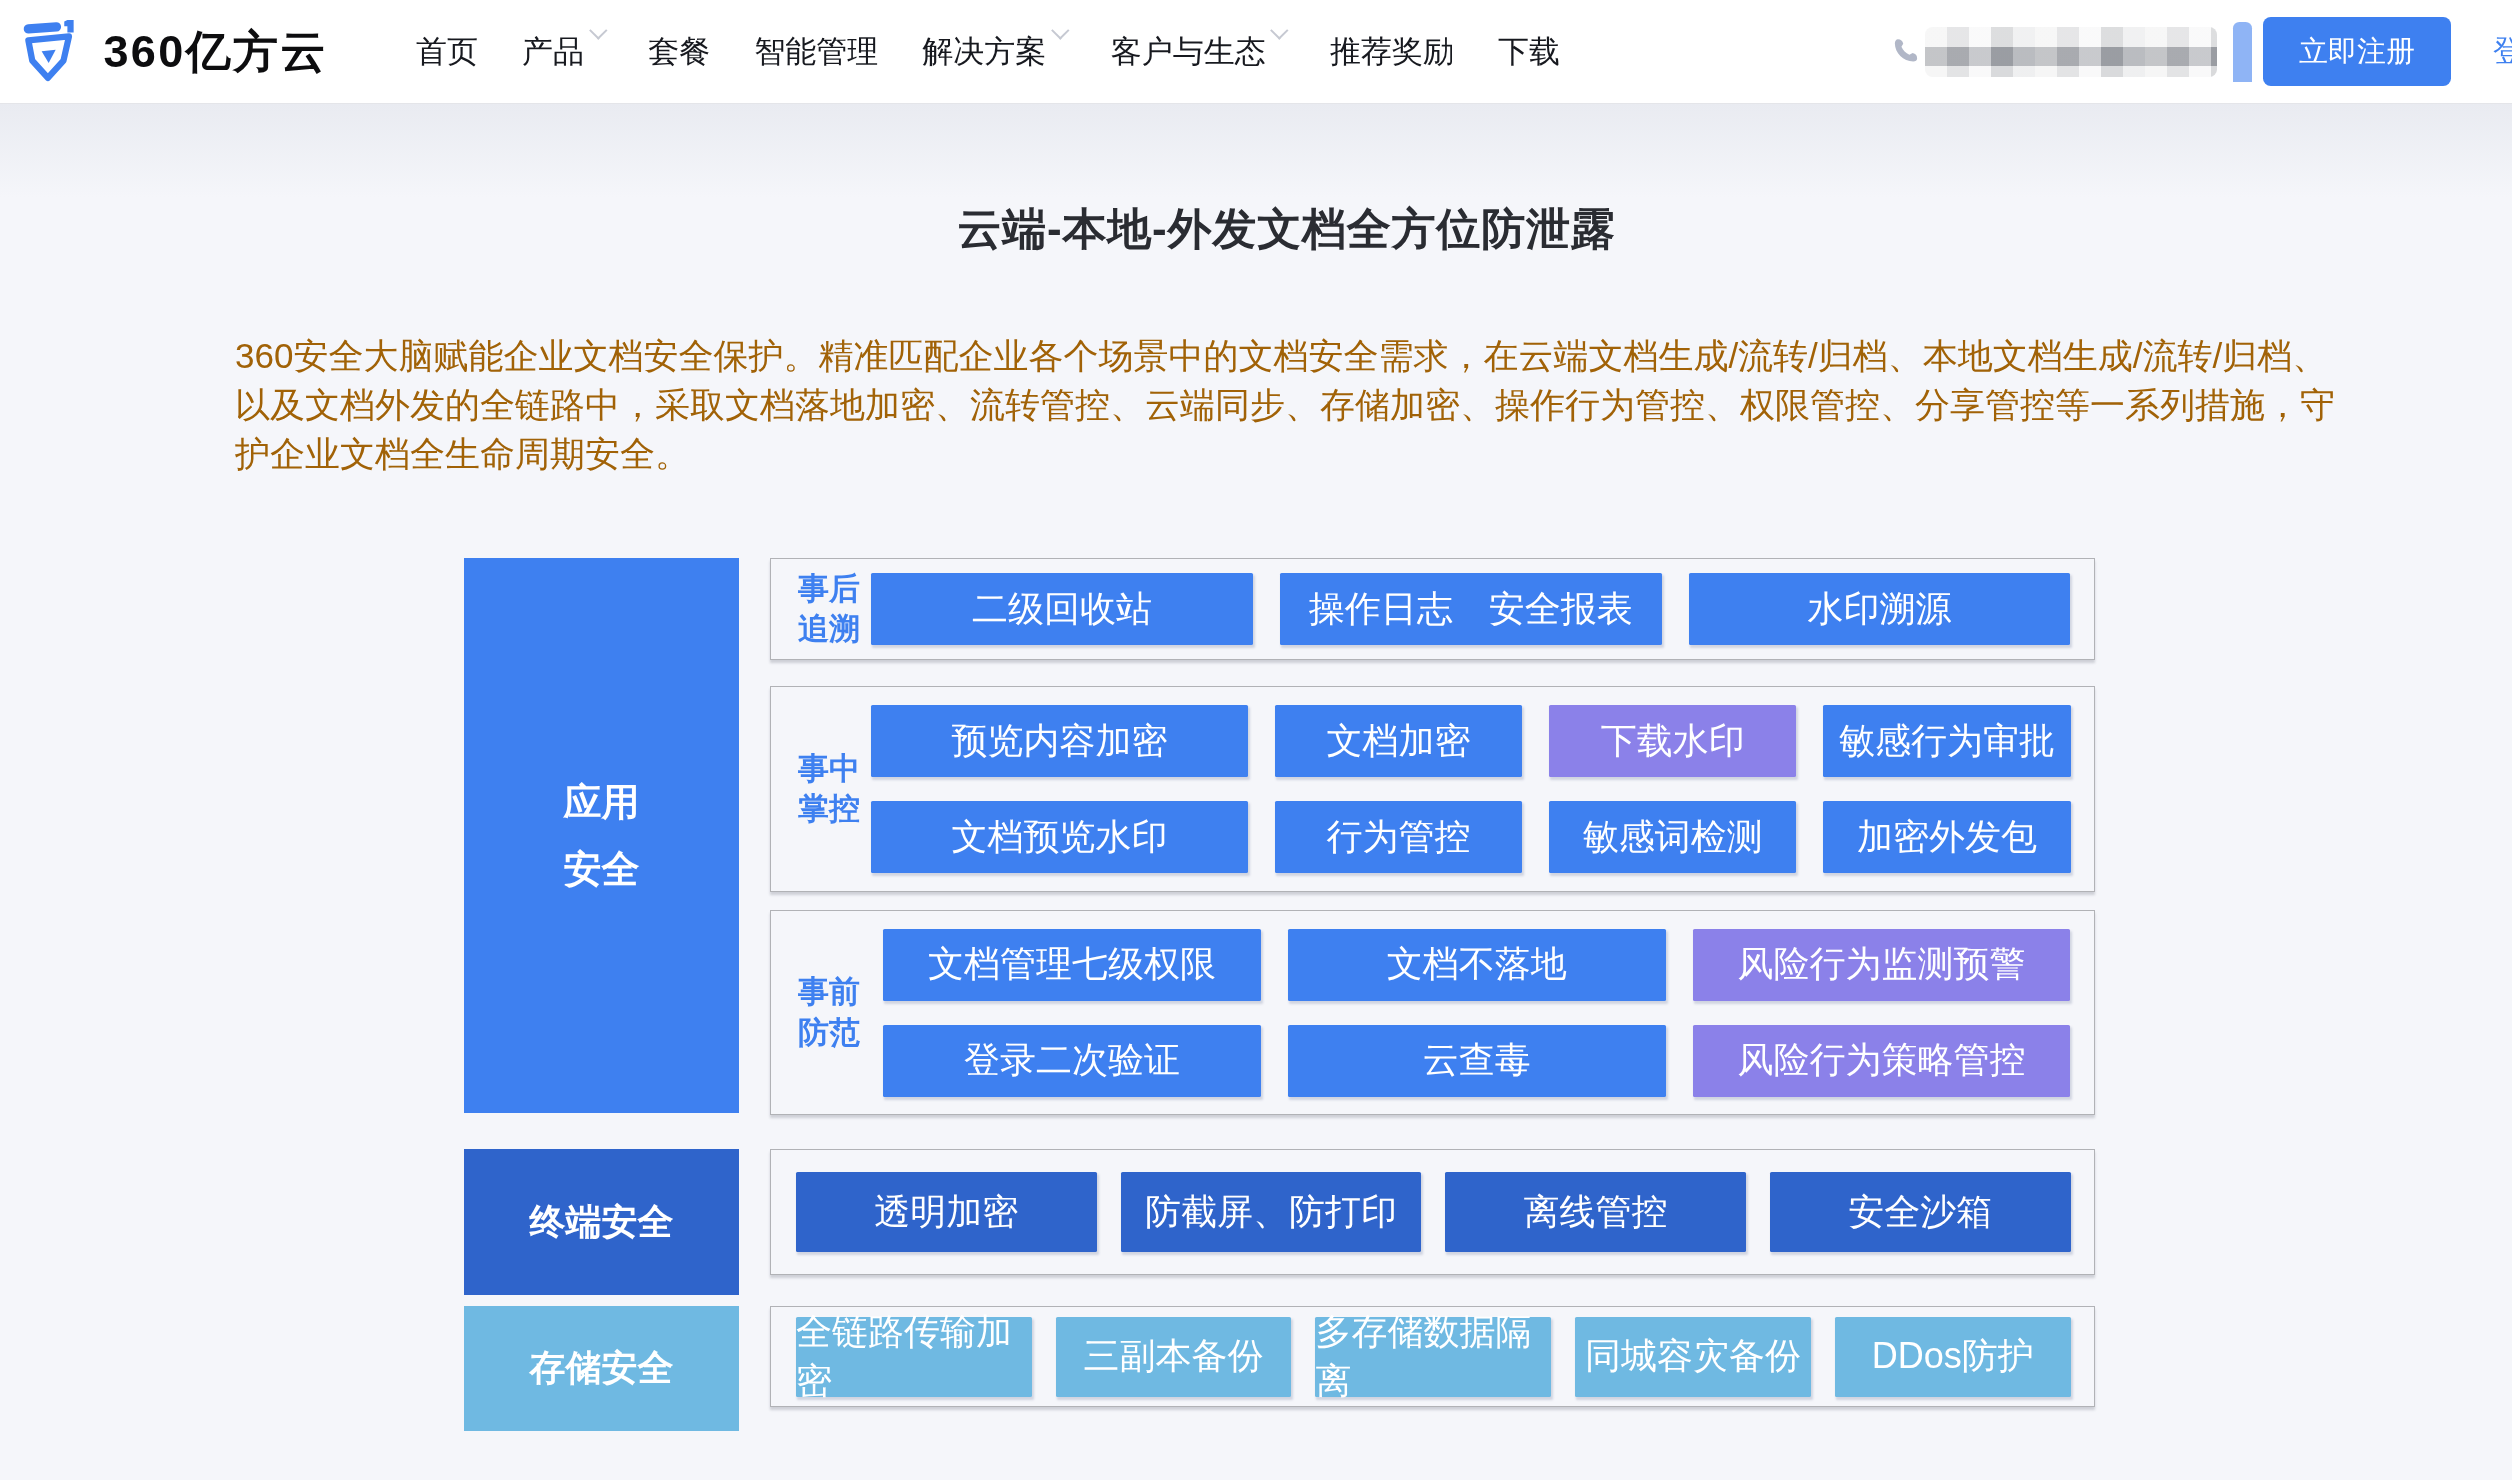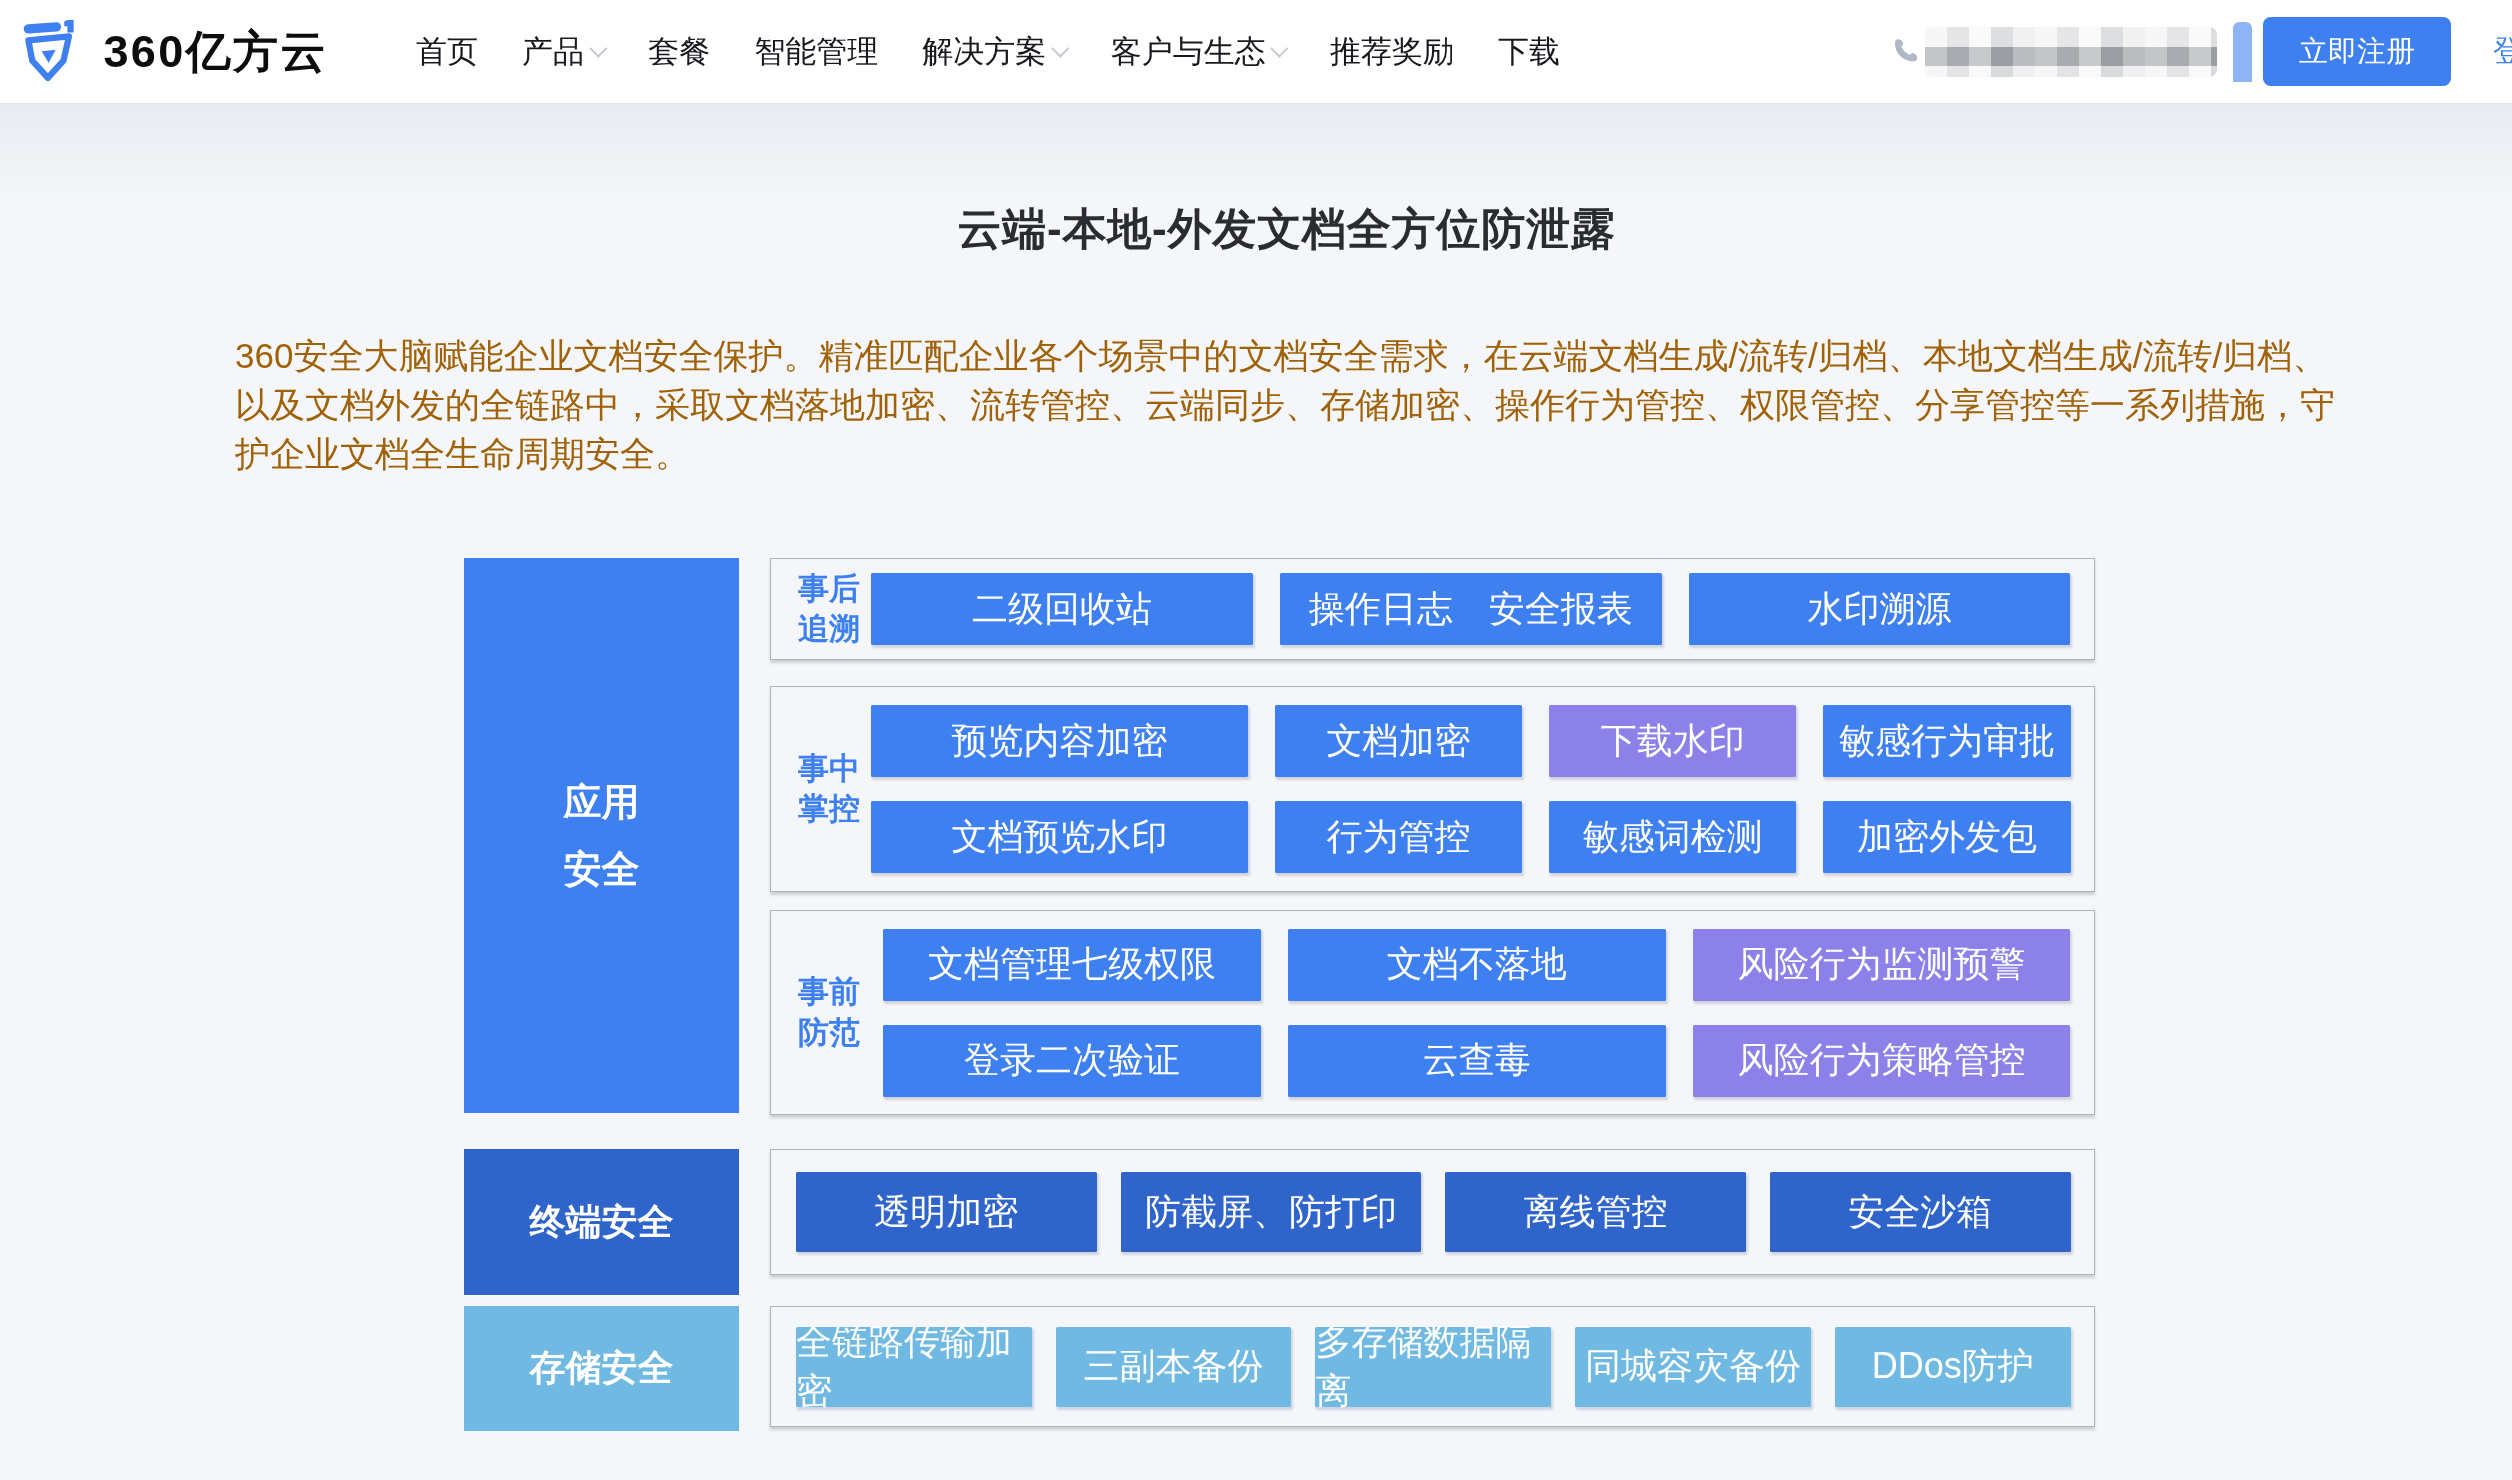--- a/index.html
+++ b/index.html
@@ -15,21 +15,21 @@
   
   .header {
     position:absolute; top:0; left:0; width:2512px; height:104px;
     background:#ffffff; border-bottom:0.8px solid #e4e5e9;
     display:flex; align-items:center; padding-left:19px;
     overflow:hidden; z-index:5;
   }
   .logo { display:flex; align-items:center; gap:20.4px; cursor:pointer; }
   .logo-text { font-size:45px; font-weight:800; color:#0d0d0f; letter-spacing:2.4px; }
   .main-nav { display:flex; align-items:center; margin-left:88px; gap:44px; }
-  .nav-item { display:flex; align-items:center; font-size:31px; color:#17191f; cursor:pointer; white-space:nowrap; }
+  .nav-item { display:flex; align-items:flex-start; font-size:31px; color:#17191f; cursor:pointer; white-space:nowrap; }
   .chevron {
     width:12.6px; height:12.6px; margin-left:7.8px; margin-top:-6.3px;
     border-right:2.4px solid #c6c9d2; border-bottom:2.4px solid #c6c9d2;
     transform:rotate(45deg); display:inline-block;
   }
   .header-right { margin-left:auto; display:flex; align-items:center; }
   .contact { display:flex; align-items:center; margin-right:15.7px; }
   .phone-icon { width:33px; height:33px; margin-right:1.6px; opacity:.9; }
   .mosaic {
     width:292px; height:50px; border-radius:7.8px;
@@ -77,21 +77,21 @@
 
   .group {
     position:absolute; left:306px; width:1325px;
     border:1.6px solid #b1b2b6; box-shadow:0 3.1px 2.4px rgba(70,75,90,.22);
     display:flex; background:transparent;
   }
   .g1 { top:0;     height:102px; }
   .g2 { top:128px; height:206px; }
   .g3 { top:352px; height:205px;gap:12px; }
   .g4 { top:591px; height:126px; }
-  .g5 { top:748px; height:121px; }
+  .g5 { top:748px; height:101px; }
 
   .group-label {
     width:100px; padding-left:27px; flex:0 0 auto;
     display:flex; align-items:center;
     font-size:31px; font-weight:bold; color:#3e80f0;
     line-height:1.3; white-space:pre-line;
   }
   .rows {
     flex:1; display:flex; flex-direction:column; justify-content:center;
     gap:24px; padding-right:23.5px;

